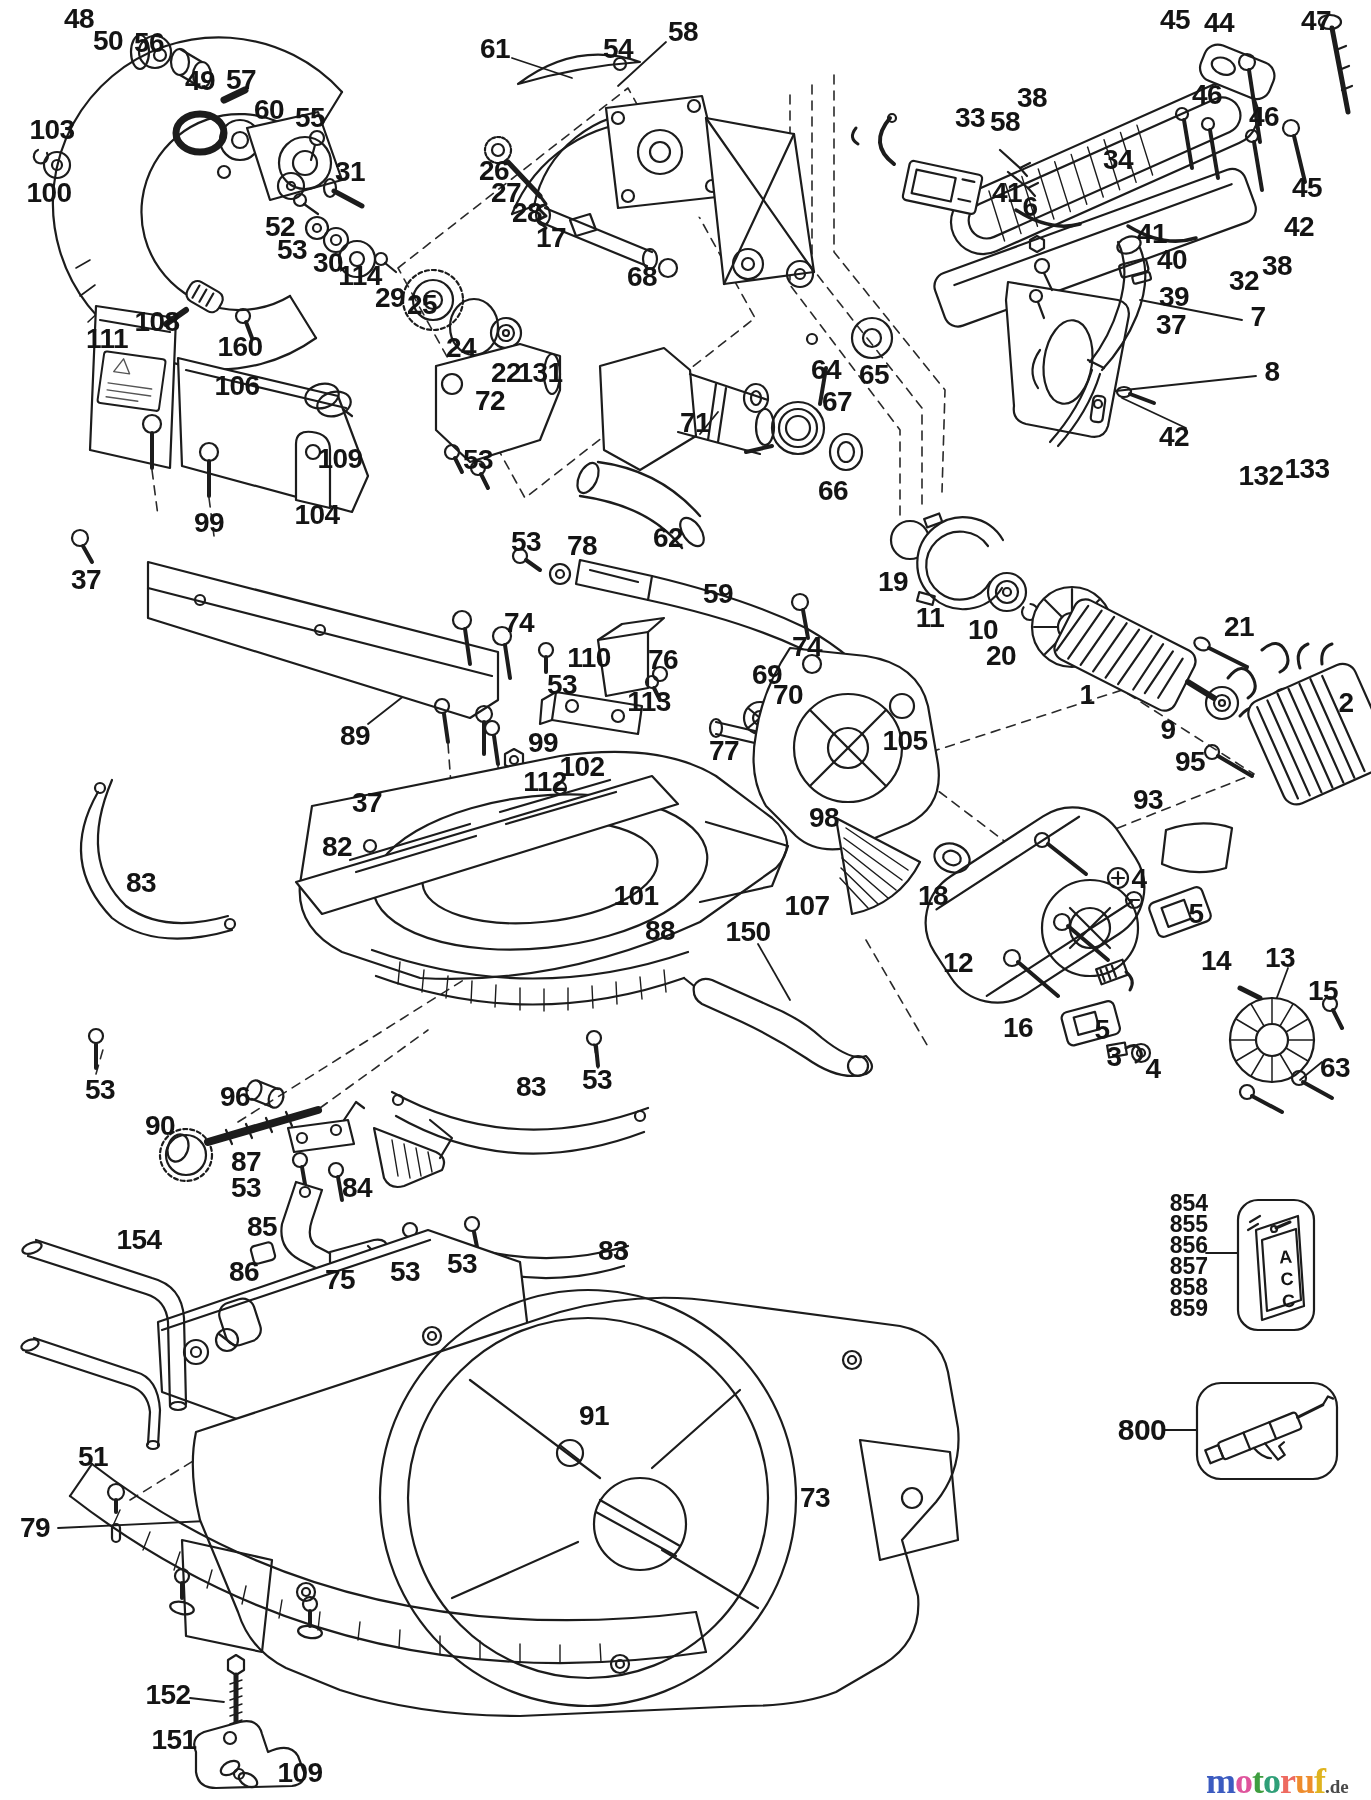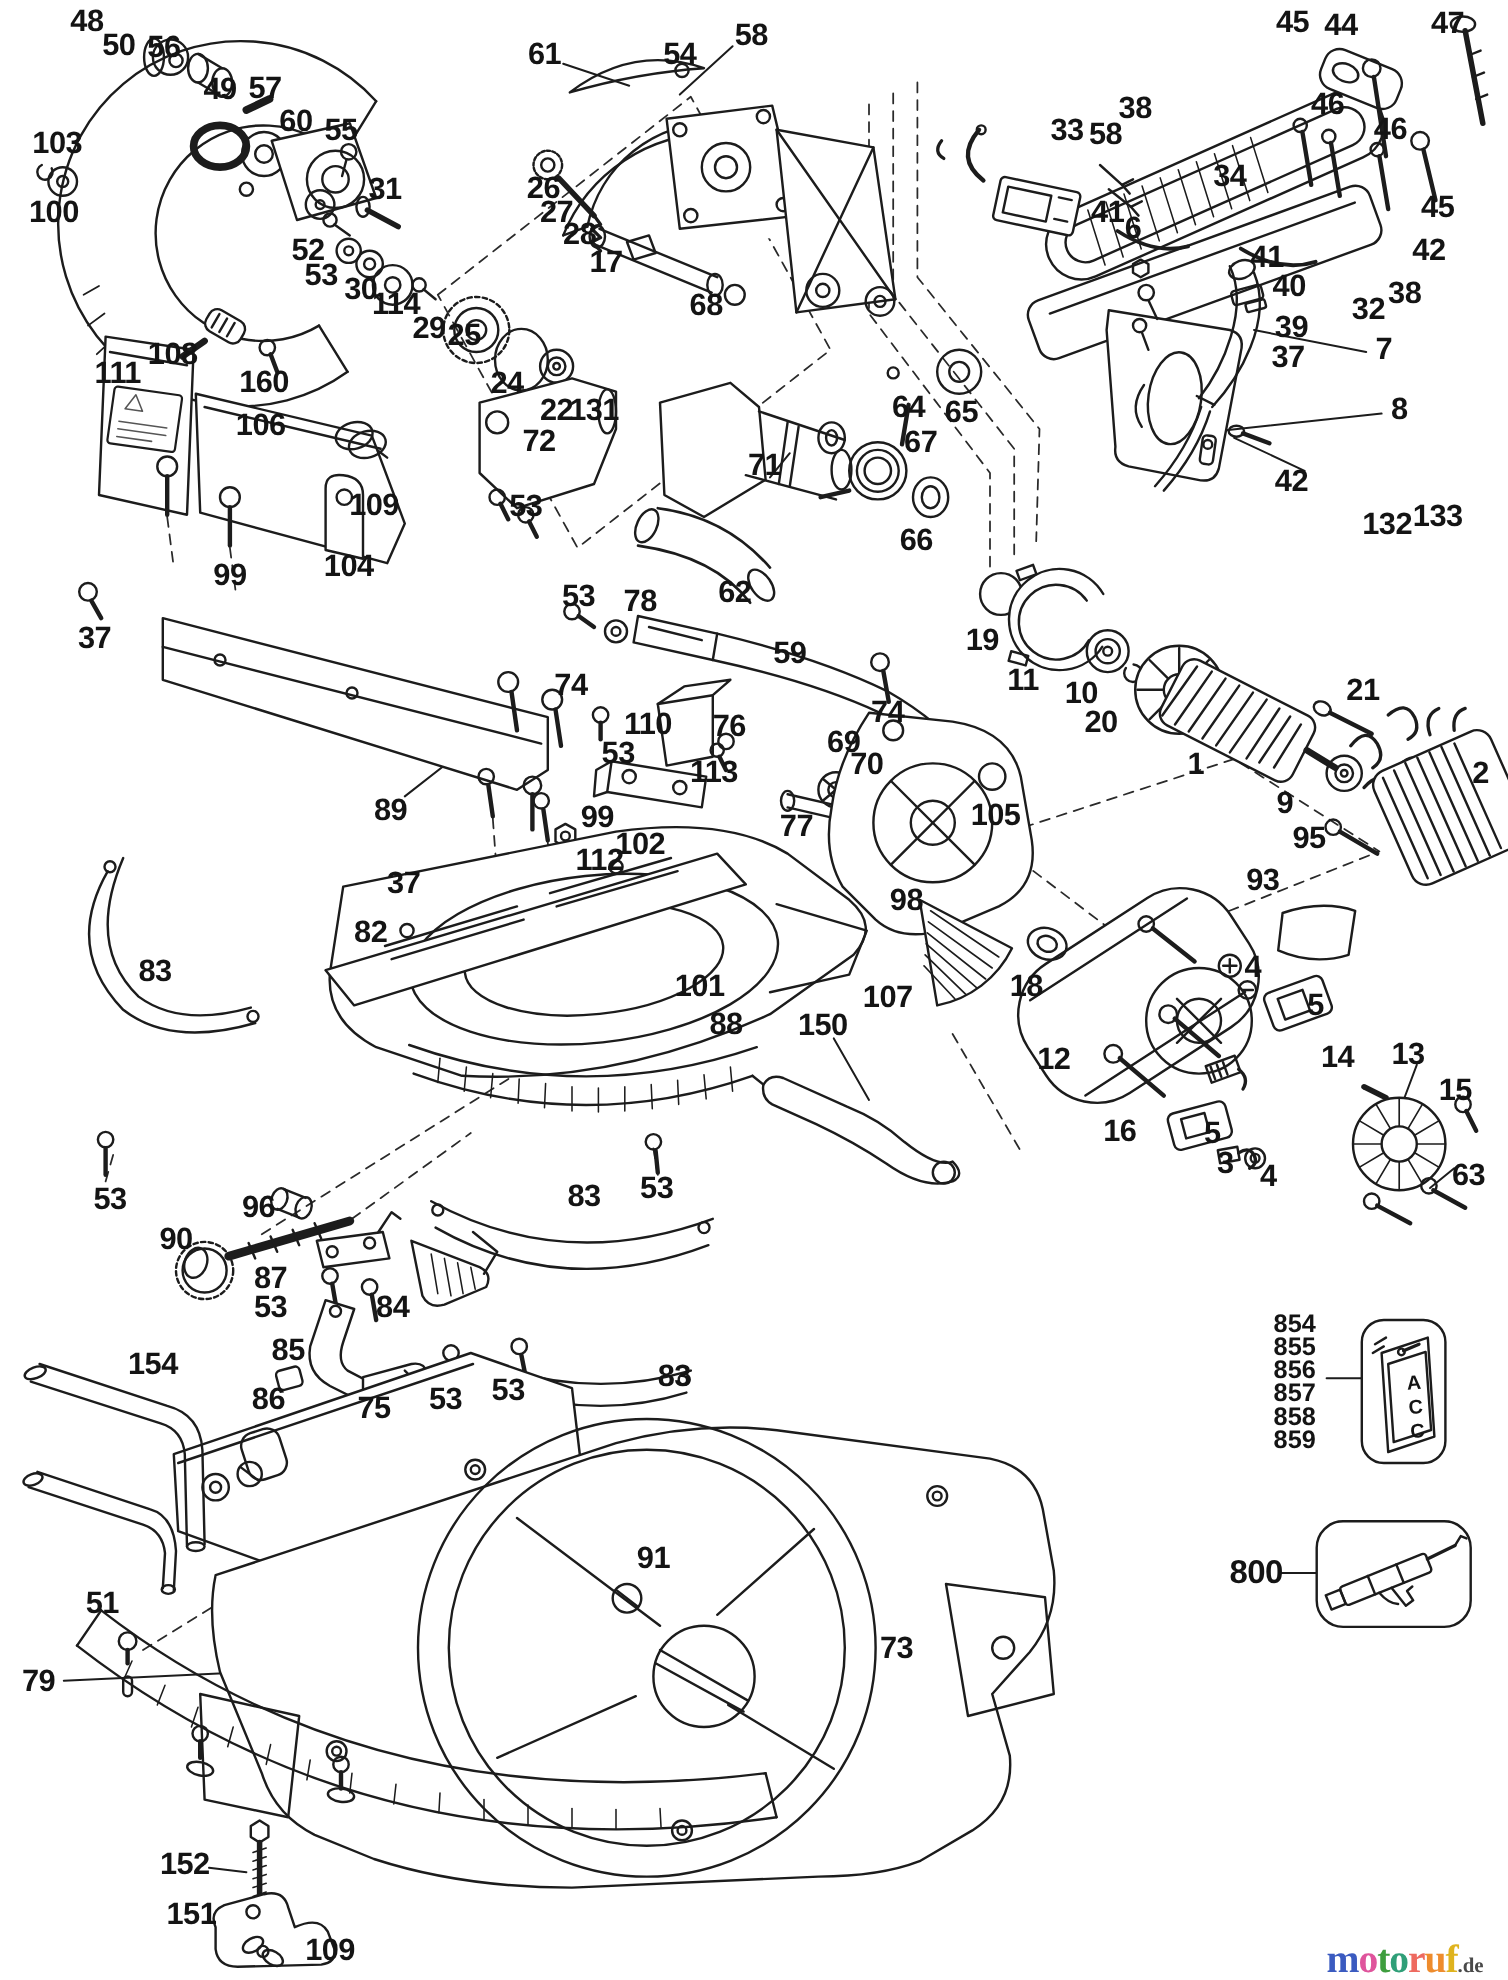--- a/index.html
+++ b/index.html
@@ -2,21 +2,21 @@
 <html><head>
 <meta charset="utf-8">
 <style>
   html,body{margin:0;padding:0;background:#fff;}
   #stage{position:relative;width:1371px;height:1800px;background:#fff;overflow:hidden;padding-left:39px;}
   #art{position:absolute;left:0;top:0;}
   #labels-layer{position:absolute;left:0;top:0;width:100%;height:100%;}
   .plabel{position:absolute;transform:translate(-50%,-50%);
     font:700 28px "Liberation Sans",sans-serif;color:#141414;white-space:nowrap;
     letter-spacing:-0.5px;}
-  #kit-numbers{position:absolute;left:1146px;top:1193px;width:62px;text-align:center;
+  #kit-numbers{position:absolute;left:1146px;top:1193px;width:62px;text-align:right;
     font:700 23px "Liberation Sans",sans-serif;line-height:21px;color:#141414;}
   #acc-letters{position:absolute;left:1272px;top:1246px;width:30px;text-align:center;
     font:700 18px "Liberation Sans",sans-serif;line-height:22px;color:#141414;
     transform:rotate(-4deg);}
   #lube-label{position:absolute;left:1142px;top:1430px;transform:translate(-50%,-50%);
     font:700 30px "Liberation Sans",sans-serif;color:#141414;}
   #watermark{position:absolute;left:1206px;top:1747px;width:165px;
     font:700 36px "Liberation Serif",serif;letter-spacing:-1px;white-space:nowrap;margin-top:13px;}
   #watermark .suffix{font-size:19px;letter-spacing:0;}
 </style>

